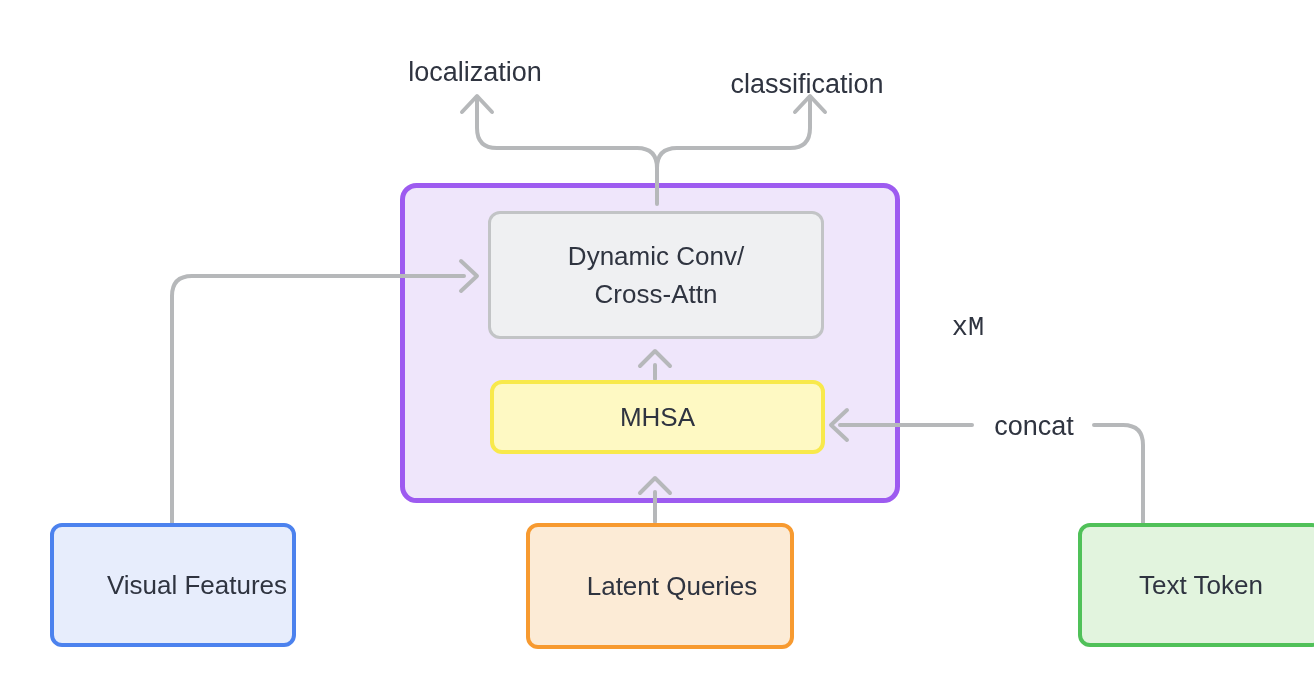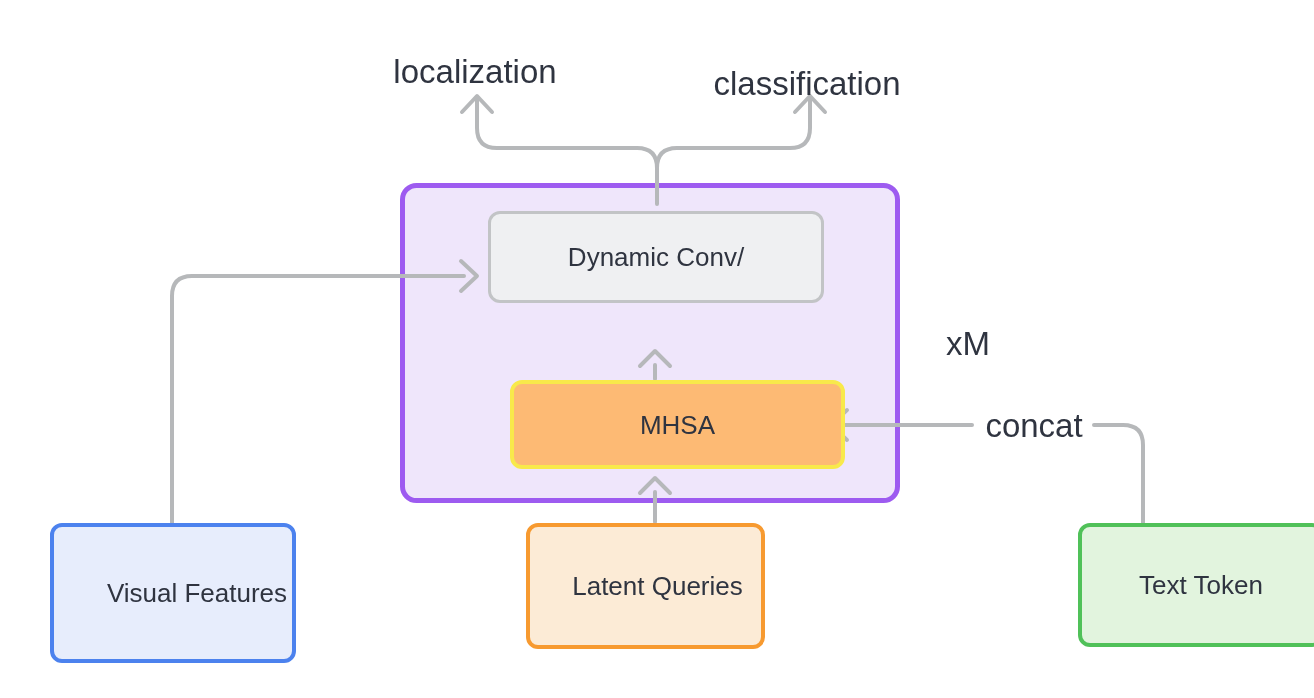--- a/index.html
+++ b/index.html
@@ -21,21 +21,21 @@
     border-style: solid;
     border-radius: 12px;
     font-size: 26px;
     line-height: 38px;
     text-align: center;
     white-space: nowrap;
   }
   .float-label {
     position: absolute;
     transform: translate(-50%, -50%);
-    font-size: 33px;
+    font-size: 27px;
     white-space: nowrap;
   }
 </style>
 </head>
 <body>
 
 <div class="canvas" style="background-color: rgb(255, 255, 255); color: rgb(47, 52, 64);">
 
   <svg width="1314" height="698" viewBox="0 0 1314 698">
 
@@ -56,41 +56,42 @@
 
       <path d="M655,522 L655,492" style="stroke: rgb(182, 184, 186);"></path>
       <path d="M640,493 L655,478 L670,493" style="stroke: rgb(182, 184, 186);"></path>
 
       <path d="M1143,523 L1143,445 Q1143,425 1123,425 L1094,425" style="stroke: rgb(182, 184, 186);"></path>
       <path d="M972,425 L840,425" style="stroke: rgb(182, 184, 186);"></path>
       <path d="M847,410 L831,425 L847,440" style="stroke: rgb(182, 184, 186);"></path>
     </g>
   </svg>
 
-  <div class="box" style="left: 488px; top: 211px; width: 336px; height: 92px; border-width: 3px; background-color: rgb(239, 240, 242); border-color: rgb(194, 196, 198);">
+  <div class="box" style="left: 488px; top: 211px; width: 336px; height: 128px; border-width: 3px; background-color: rgb(239, 240, 242); border-color: rgb(194, 196, 198);">
     <div>Dynamic Conv/</div>
+    <div>Cross-Attn</div>
   </div>
 
-  <div class="box" style="left: 490px; top: 380px; width: 335px; height: 89px; border-width: 4px; background-color: #fdba74; border-color: rgb(248, 233, 75); margin-left: 20px;">
+  <div class="box" style="left: 490px; top: 380px; width: 335px; height: 74px; border-width: 4px; background-color: #fef9c3; border-color: rgb(248, 233, 75);">
     <div>MHSA</div>
   </div>
 
-  <div class="box" style="left: 50px; top: 523px; width: 246px; height: 140px; border-width: 4px; background-color: rgb(231, 237, 252); border-color: rgb(76, 130, 238); padding-left: 48px;">
+  <div class="box" style="left: 50px; top: 523px; width: 246px; height: 124px; border-width: 4px; background-color: rgb(231, 237, 252); border-color: rgb(76, 130, 238); padding-left: 48px;">
     <div>Visual Features</div>
   </div>
 
-  <div class="box" style="left: 526px; top: 523px; width: 239px; height: 126px; border-width: 4px; background-color: rgb(252, 235, 214); border-color: rgb(247, 154, 48); padding-left: 24px;">
+  <div class="box" style="left: 526px; top: 523px; width: 268px; height: 126px; border-width: 4px; background-color: rgb(252, 235, 214); border-color: rgb(247, 154, 48); padding-left: 24px;">
     <div>Latent Queries</div>
   </div>
 
   <div class="box" style="left: 1078px; top: 523px; width: 246px; height: 124px; border-width: 4px; background-color: rgb(226, 244, 222); border-color: rgb(80, 193, 89);">
     <div>Text Token</div>
   </div>
 
   <span class="float-label" style="left:475px; top:72px;">localization</span>
 
   <span class="float-label" style="left:807px; top:84px;">classification</span>
 
-  <span class="float-label" style="left:968px; top:344px;">xM</span>
+  <span class="float-label" style="left:968px; top:328px;font-family:Liberation Mono, monospace;">xM</span>
 
   <span class="float-label" style="left:1034px; top:426px;text-align:right;">concat</span>
 
 </div>
 
 </body></html>

